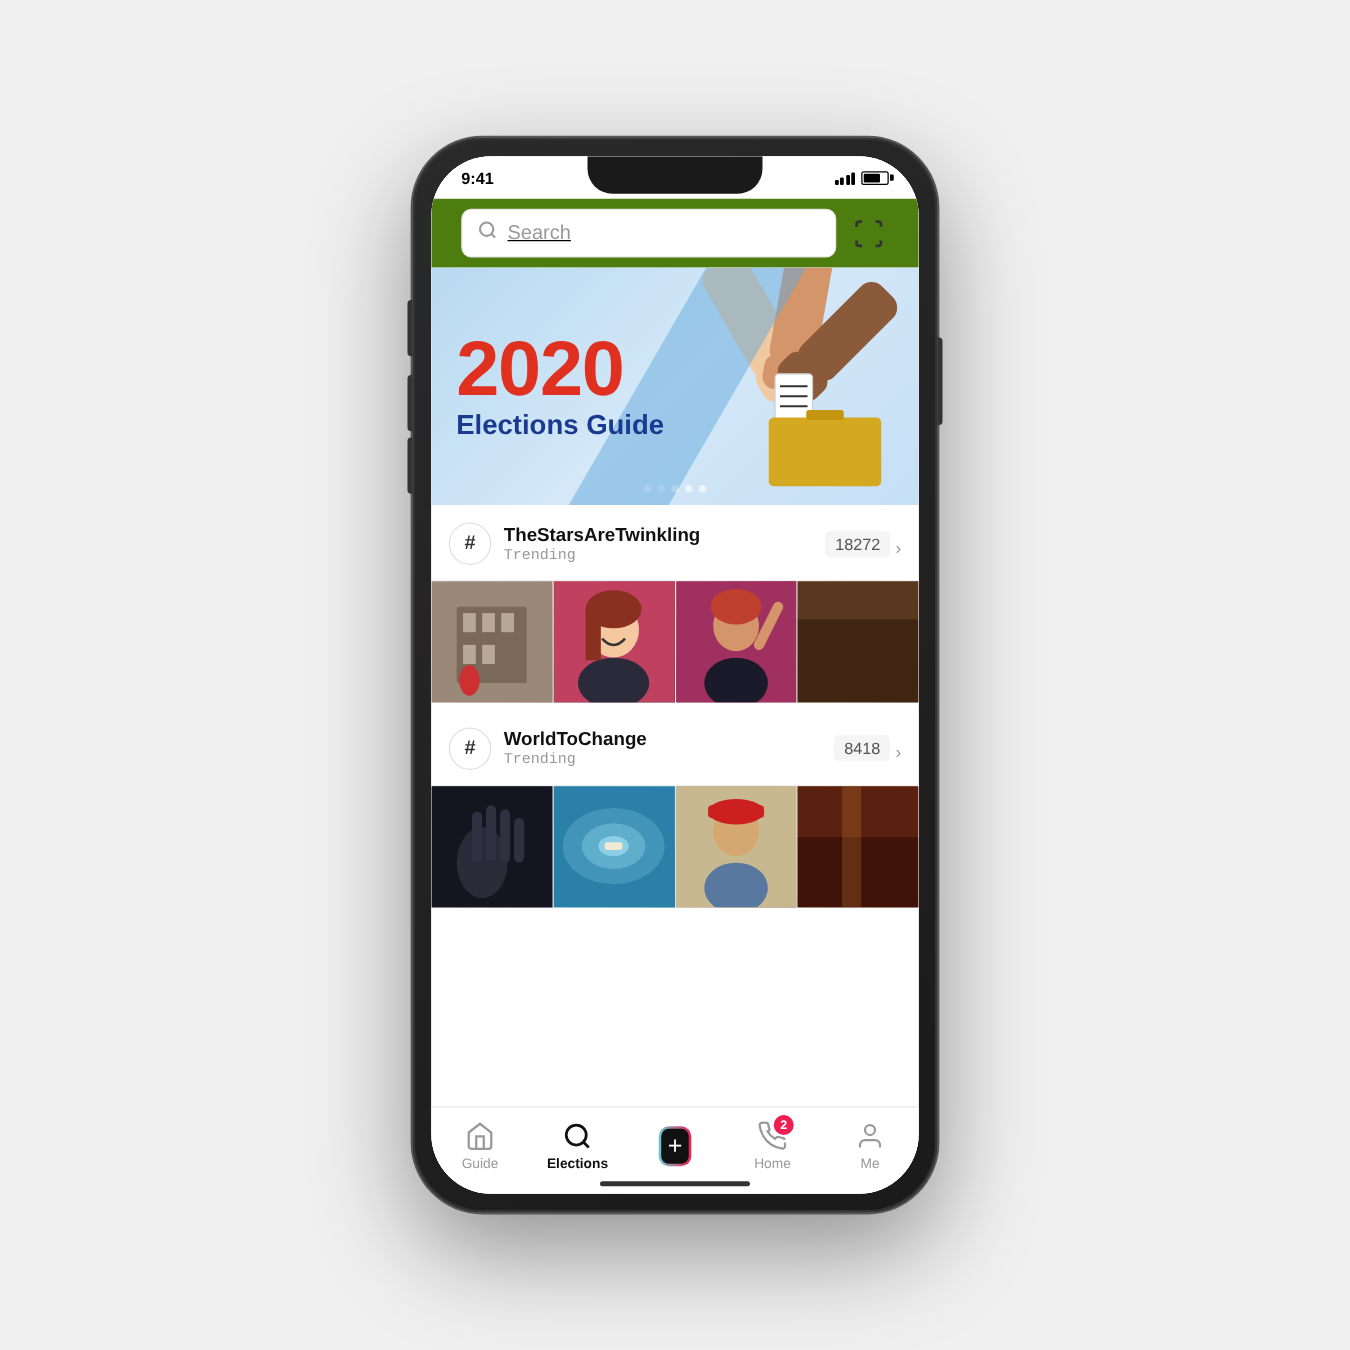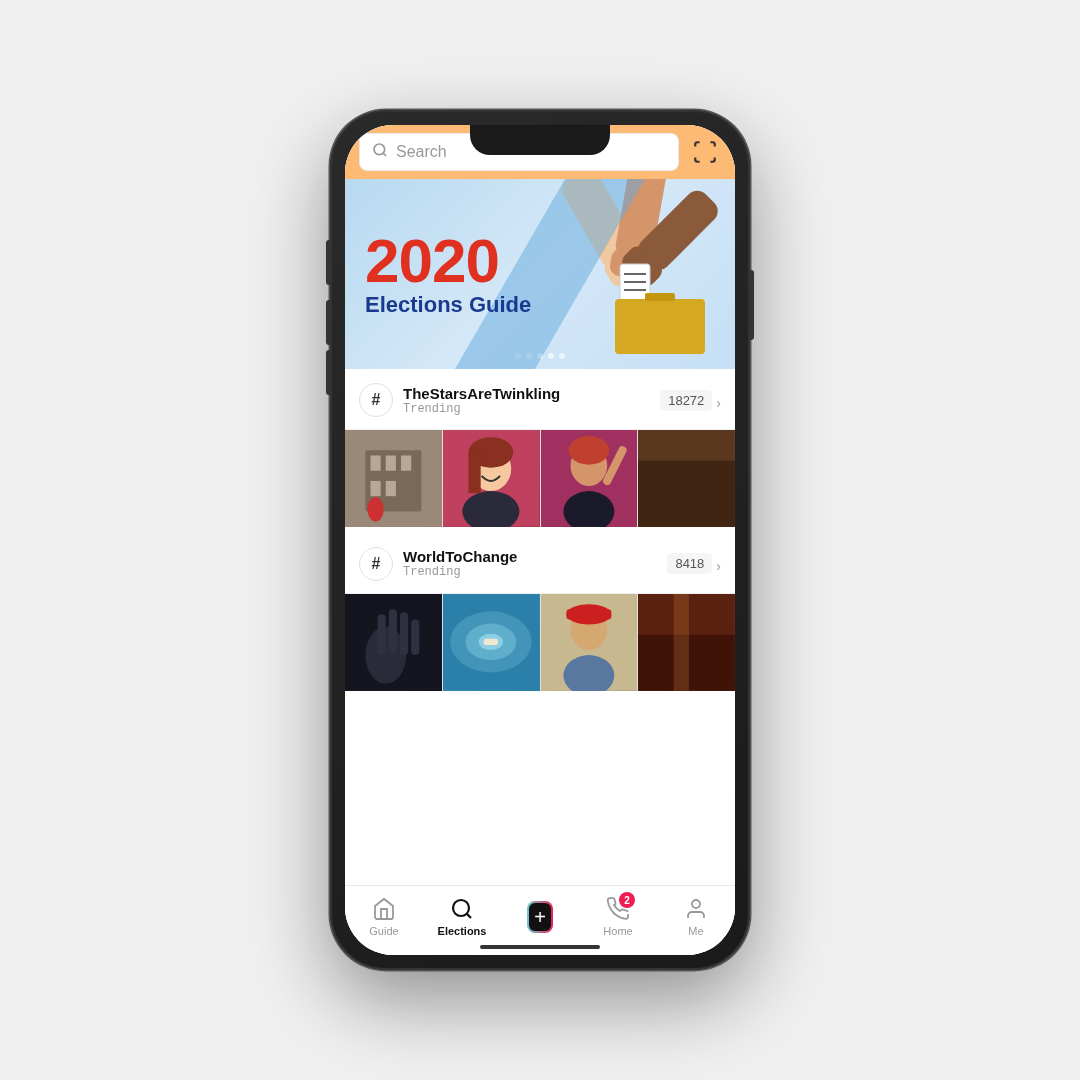--- a/index.html
+++ b/index.html
@@ -151,27 +151,28 @@
 
     .battery-fill {
       height: 100%;
       width: 70%;
       background: #000;
       border-radius: 1px;
     }
 
     
     .search-bar-container {
-      background: #fdba74;
-      padding: 8px 14px;
+      background: #4d7c0f;
+      padding: 8px 24px;
       flex-shrink: 0;
       display: flex;
       align-items: center;
       justify-content: space-between;
       gap: 10px;
+      text-decoration: underline;
     }
 
     .search-input-wrapper {
       flex: 1;
       background: #fff;
       border-radius: 8px;
       display: flex;
       align-items: center;
       padding: 8px 12px;
       gap: 8px;
@@ -492,20 +493,34 @@
 </head>
 <body>
 
 <div class="phone-wrapper">
   <div class="phone-outer">
     <div class="phone-screen">
       <div class="phone-notch"></div>
 
       <div class="screen-content">
 
+        <div class="status-bar">
+          <span class="status-time">9:41</span>
+          <div class="status-icons">
+            <div class="signal-bar">
+              <span style="height:4px"></span>
+              <span style="height:6px"></span>
+              <span style="height:8px"></span>
+              <span style="height:10px"></span>
+            </div>
+            <div class="battery-icon">
+              <div class="battery-fill"></div>
+            </div>
+          </div>
+        </div>
 
         <div class="search-bar-container">
           <div class="search-input-wrapper">
             <span class="search-icon-svg">
               <svg width="16" height="16" viewBox="0 0 24 24" fill="none" stroke="#999" stroke-width="2.5">
                 <circle cx="11" cy="11" r="8"></circle>
                 <line x1="21" y1="21" x2="16.65" y2="16.65"></line>
               </svg>
             </span>
             <span class="search-placeholder">Search</span>

